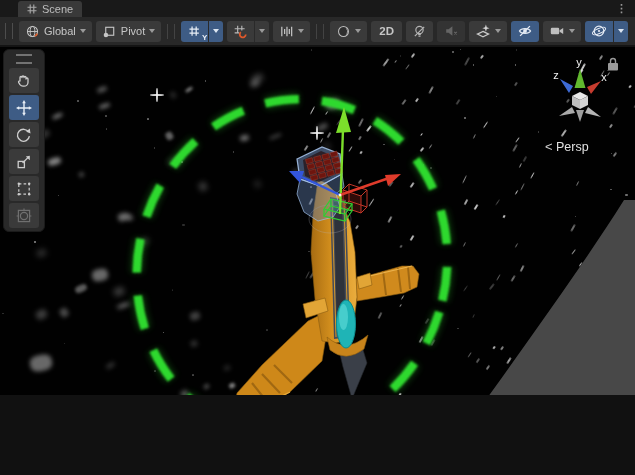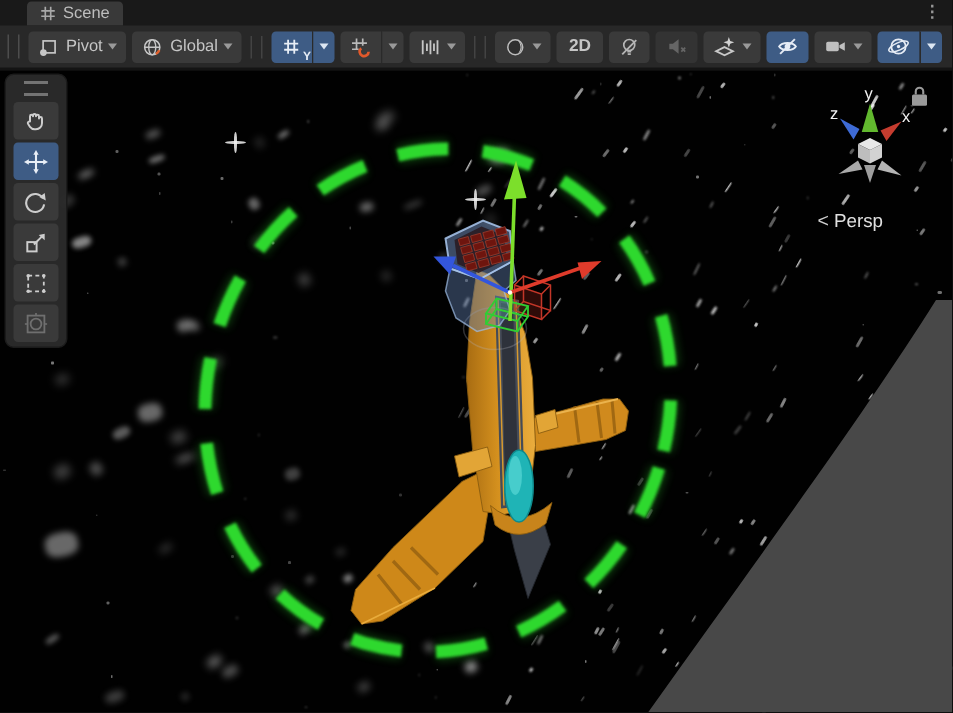--- a/index.html
+++ b/index.html
@@ -1,17 +1,17 @@
 <!DOCTYPE html>
 <html style="--accent-blue: #3E5C85; --ring-green: #2FD92F; --axis-x-red: #DF3B2B; --axis-y-green: #7CDF2B; --axis-z-blue: #3356DD; --ship-orange: #D4901E; --cockpit-cyan: #1FB4B6; --surface-gray: #484848;"><head>
 <meta charset="utf-8">
 <style>
   html,body{margin:0;padding:0;background:#111;}
   body{width:635px;height:475px;font-family:"Liberation Sans",sans-serif;-webkit-font-smoothing:antialiased;}
-  .window{position:relative;width:635px;height:475px;background:#191919;overflow:hidden;}
+  .window{position:relative;width:635px;height:395px;background:#191919;overflow:hidden;}
 
   
   .tabbar{position:relative;height:17px;background:#191919;}
   .tab{position:absolute;left:18px;top:1px;height:16px;background:#393939;border-radius:3px 3px 0 0;
        display:flex;align-items:center;gap:5px;padding:0 9px;color:#bdbdbd;font-size:11px;}
   .tab-menu{position:absolute;right:9px;top:1px;color:#969696;font-size:11px;line-height:15px;font-weight:bold;letter-spacing:-1px;}
 
   
   .toolbar{position:relative;height:28px;background:#282828;border-bottom:2px solid #141414;
            display:flex;align-items:center;padding:0 3px;gap:4px;}
@@ -56,35 +56,35 @@
       <span>Scene</span>
     </div>
     <div class="tab-menu">⋮</div>
   </div>
 
   <div class="toolbar">
     <div class="tb-handle"></div>
 
     <div class="tb-btn">
       <svg width="15" height="15" viewBox="0 0 16 16">
-        <rect x="4" y="3.5" width="8.5" height="8.5" stroke="#c6c6c6" fill="none" stroke-width="1.2"></rect>
-        <circle cx="4.2" cy="11.8" r="2.4" fill="#c6c6c6"></circle>
-      </svg>
-      <span>Pivot</span>
-      <span class="chev"></span>
-    </div>
-
-    <div class="tb-btn">
-      <svg width="15" height="15" viewBox="0 0 16 16">
         <circle cx="8" cy="8" r="5.4" stroke="#c6c6c6" fill="none" stroke-width="1.1"></circle>
         <ellipse cx="8" cy="8" rx="2.5" ry="5.4" stroke="#c6c6c6" fill="none" stroke-width="1"></ellipse>
         <path d="M2.6,8 H13.4" stroke="#c6c6c6" stroke-width="1"></path>
         <path d="M10.6,12.8 a5.2,5.2 0 0 0 2.4,-2.6" stroke="#e0602c" stroke-width="1.8" fill="none"></path>
       </svg>
       <span>Global</span>
+      <span class="chev"></span>
+    </div>
+
+    <div class="tb-btn">
+      <svg width="15" height="15" viewBox="0 0 16 16">
+        <rect x="4" y="3.5" width="8.5" height="8.5" stroke="#c6c6c6" fill="none" stroke-width="1.2"></rect>
+        <circle cx="4.2" cy="11.8" r="2.4" fill="#c6c6c6"></circle>
+      </svg>
+      <span>Pivot</span>
       <span class="chev"></span>
     </div>
 
     <div class="vsep"></div>
 
     <div class="split">
       <div class="tb-btn active">
         <svg width="15" height="15" viewBox="0 0 16 16">
           <path d="M5.4,2.6 V12.6 M9.8,2.6 V12.6 M2.6,5.4 H12.6 M2.6,9.8 H12.6" stroke="#e8eef6" stroke-width="1.3" fill="none"></path>
         </svg>

